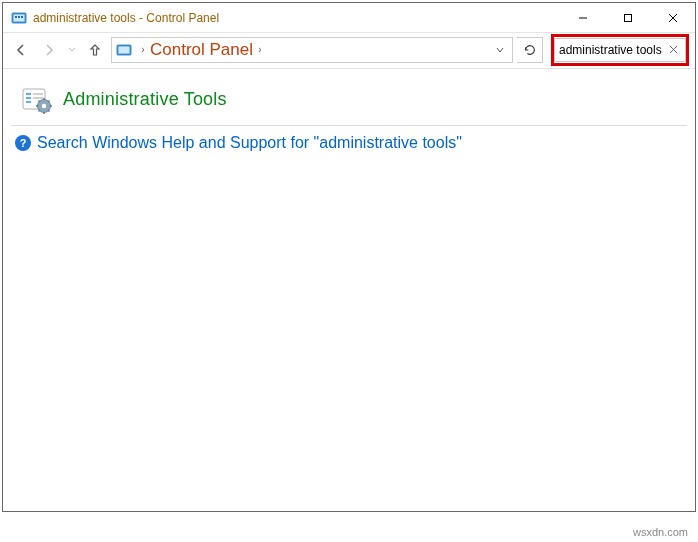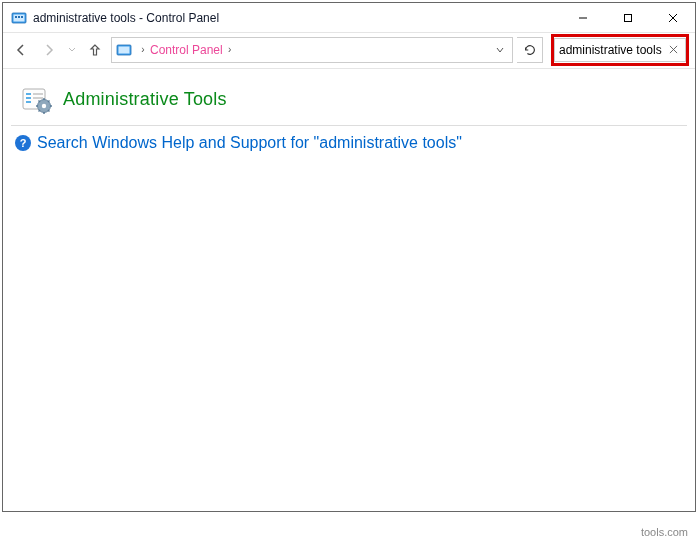--- a/index.html
+++ b/index.html
@@ -30,21 +30,21 @@
       background: #fff;
     }
     .appicon {
       width: 16px; height: 16px;
       margin: 0 6px 0 8px;
       display: inline-flex;
     }
     .title-text {
       flex: 1;
       font-size: 12px;
-      color: #0f172a;
+      color: #a16207;
     }
     .winbtn {
       width: 45px; height: 29px;
       display: flex; align-items: center; justify-content: center;
       color: #000;
     }
 
     
     .navrow {
       height: 36px;
@@ -72,22 +72,22 @@
       width: 16px; height: 16px;
       margin: 0 4px 0 4px;
     }
     .addr-chevron {
       width: 14px;
       text-align: center;
       color: #555;
       font-size: 10px;
     }
     .addr-text {
-      color: #ec4899;
-      font-size: 12px;
+      color: #c2410c;
+      font-size: 17px;
     }
     .addr-spacer { flex: 1; }
     .addr-dropdown {
       width: 24px; height: 24px;
       display: flex; align-items: center; justify-content: center;
       color: #555;
     }
     .refreshbtn {
       width: 26px; height: 26px;
       border: 1px solid #ccc;
@@ -304,13 +304,13 @@
     <div class="divider"></div>
 
     <div class="help-row">
       <span class="help-icon">?</span>
       <span class="help-link">Search Windows Help and Support for "administrative tools"</span>
     </div>
   </div>
 
 </div>
 
-<div class="footer">tools.com</div>
+<div class="footer">wsxdn.com</div>
 
 </body></html>

